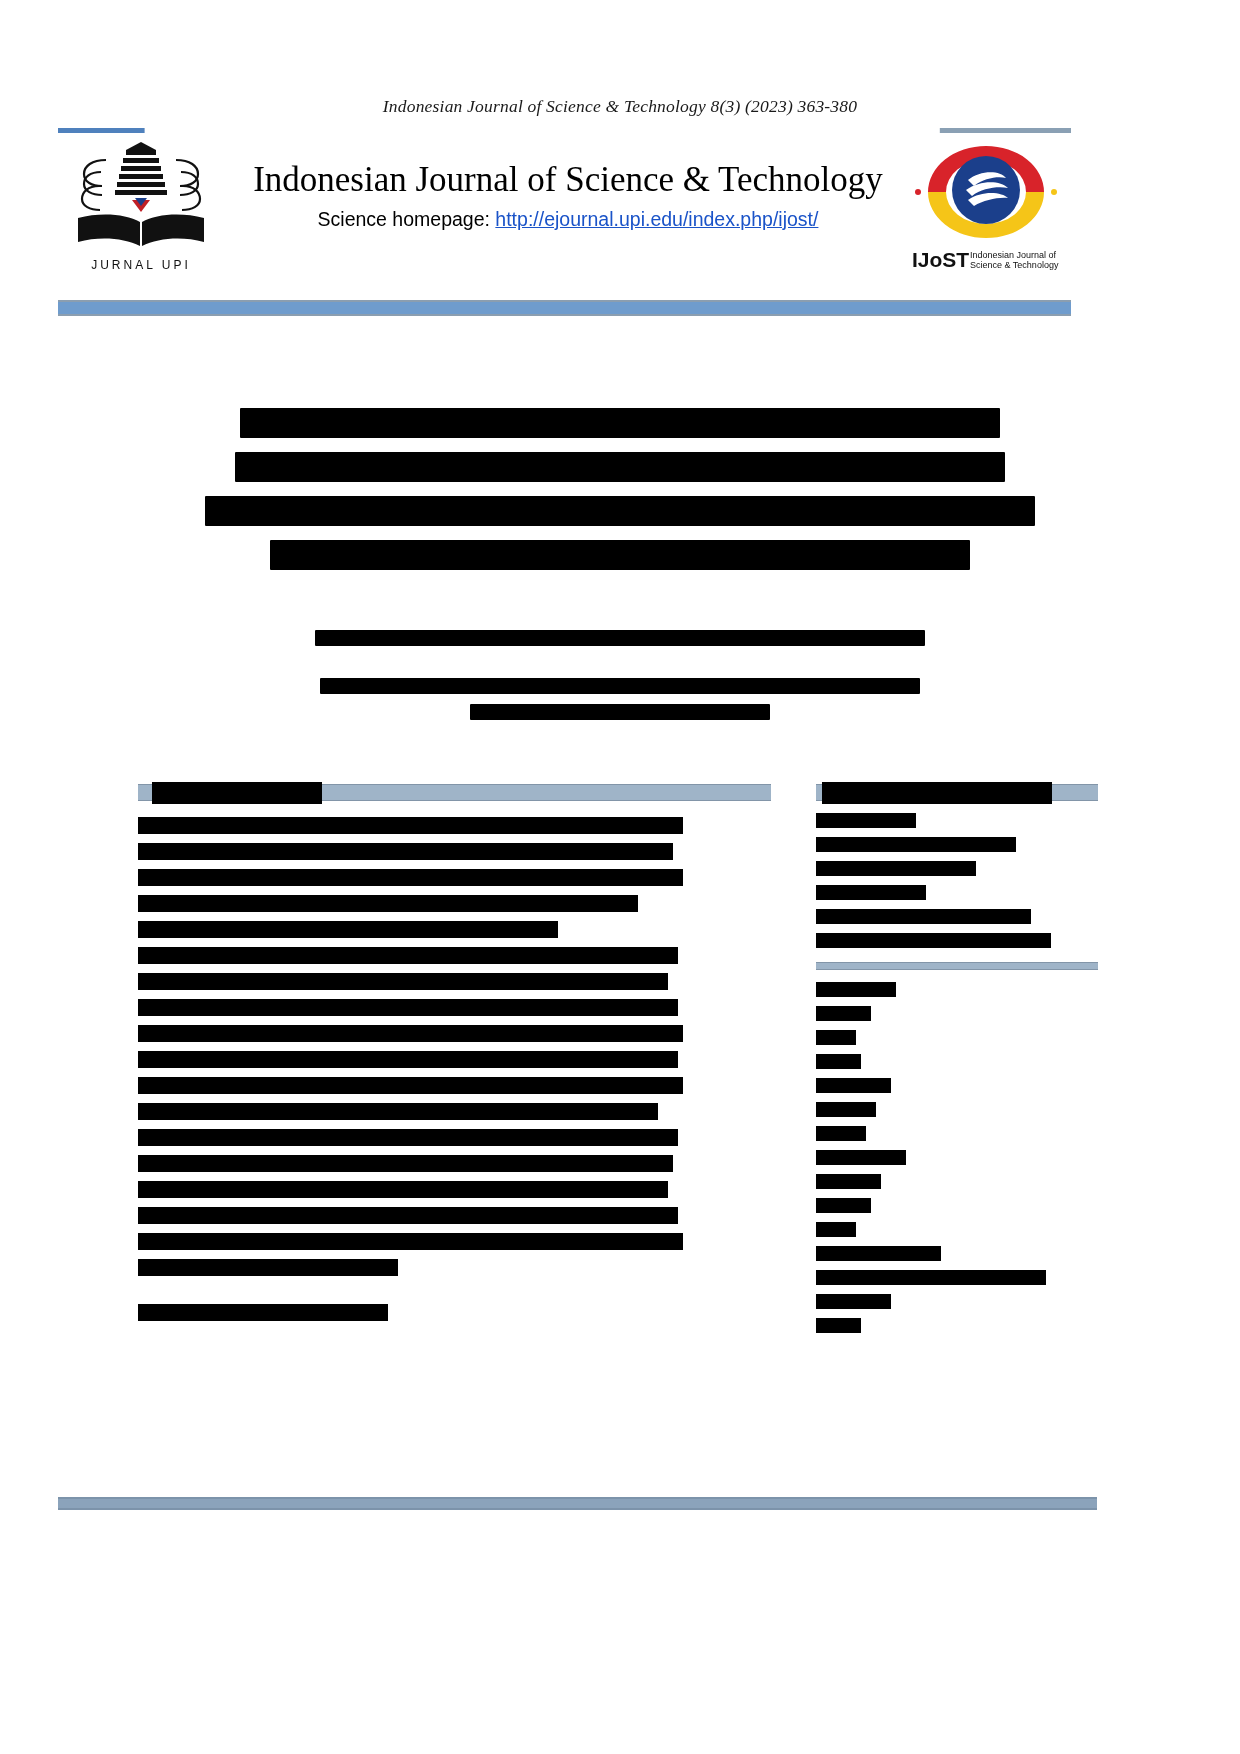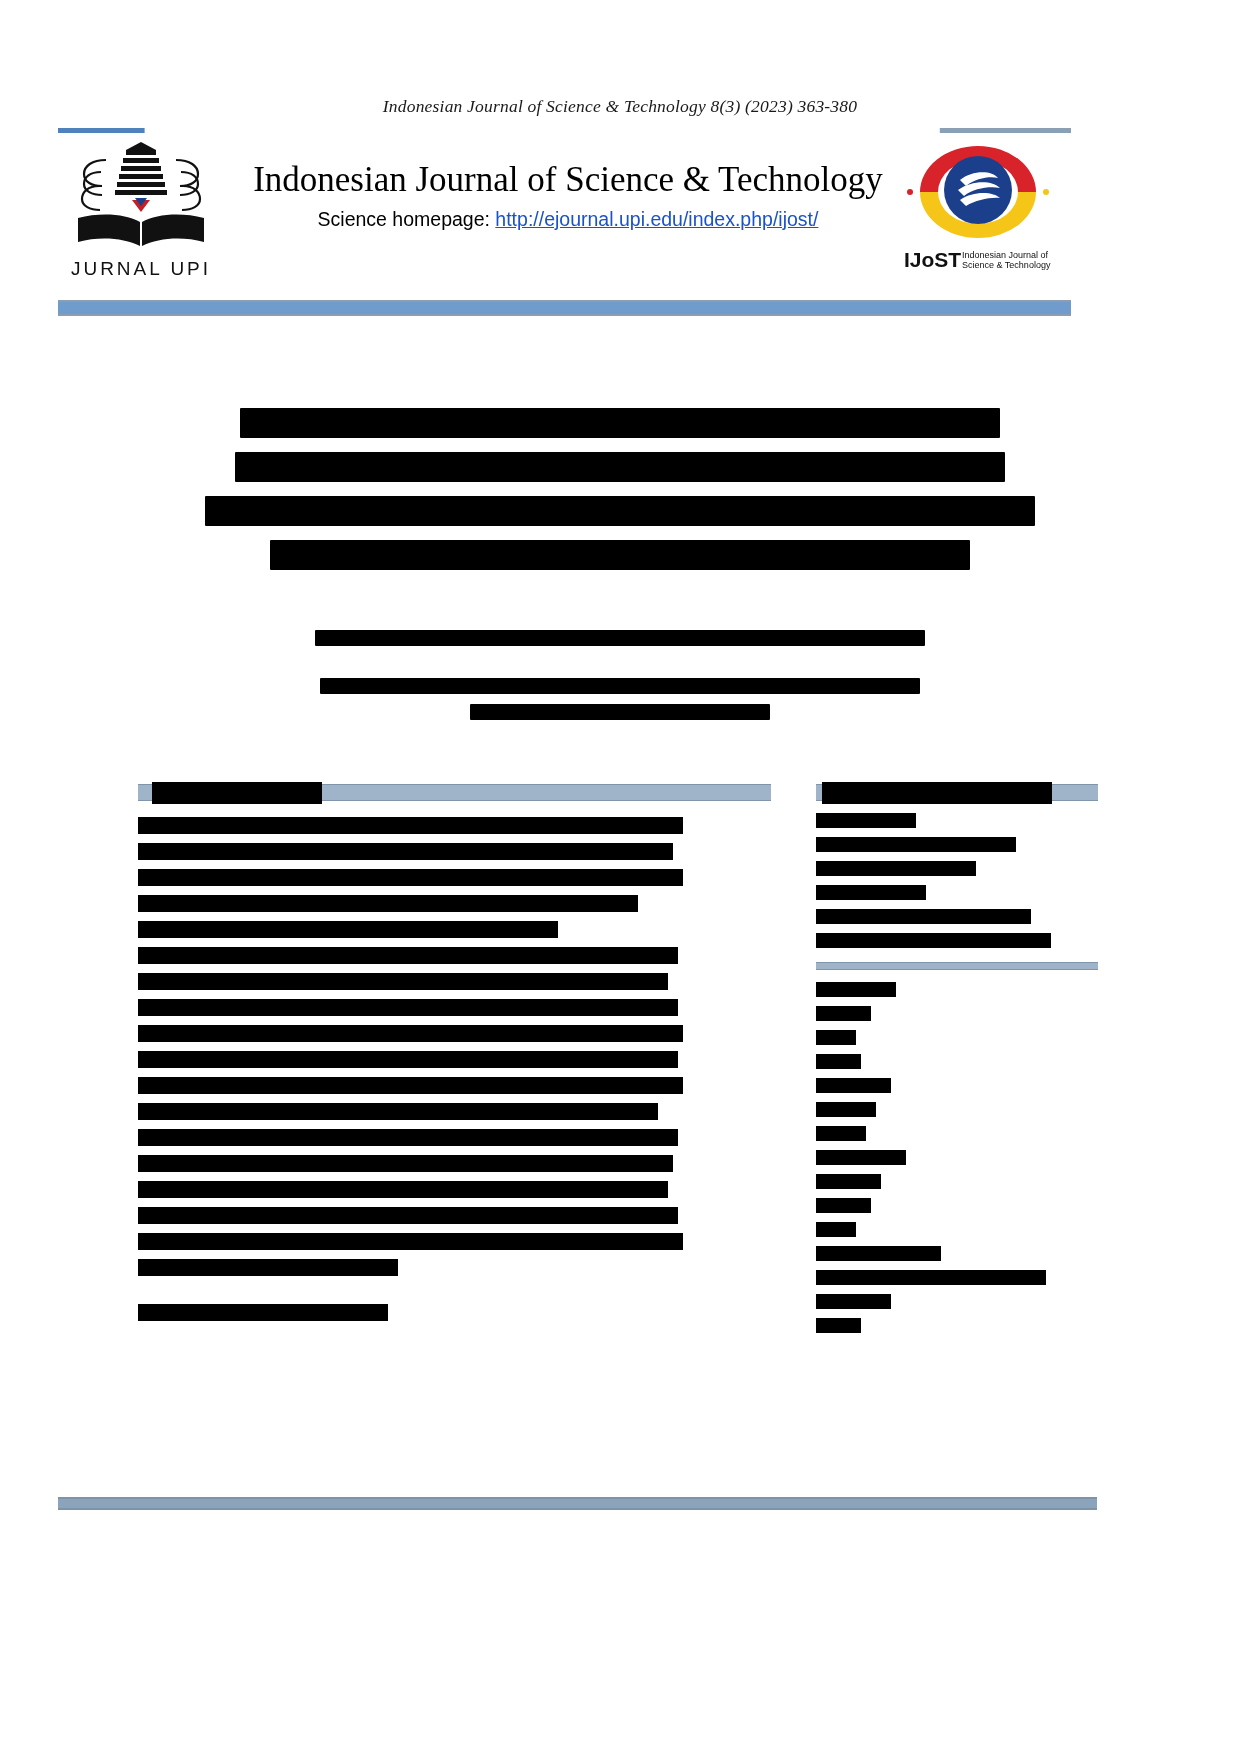--- a/index.html
+++ b/index.html
@@ -96,30 +96,30 @@
     width: 150px;
     height: 145px;
   }
   .upi-text {
     position: absolute;
     left: 0;
     top: 116px;
     width: 150px;
     text-align: center;
     font-family: "Liberation Sans", sans-serif;
-    font-size: 19px;
+    font-size: 12px;
     letter-spacing: 3px;
     font-weight: 400;
     color: #111;
   }
 
   
   .ijost-logo {
     position: absolute;
-    right: 16px;
+    right: 8px;
     top: 12px;
     width: 155px;
     height: 150px;
   }
   .ijost-word {
     position: absolute;
     left: 4px;
     top: 108px;
     font-family: "Liberation Sans", sans-serif;
     font-weight: bold;

